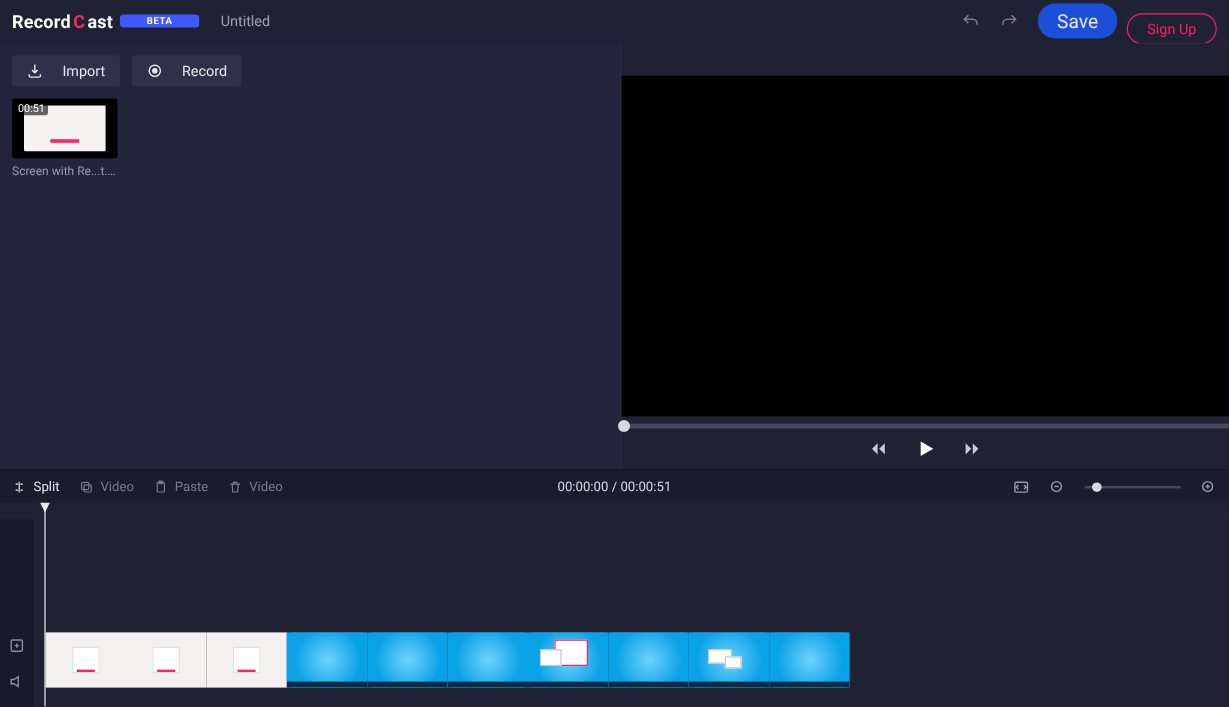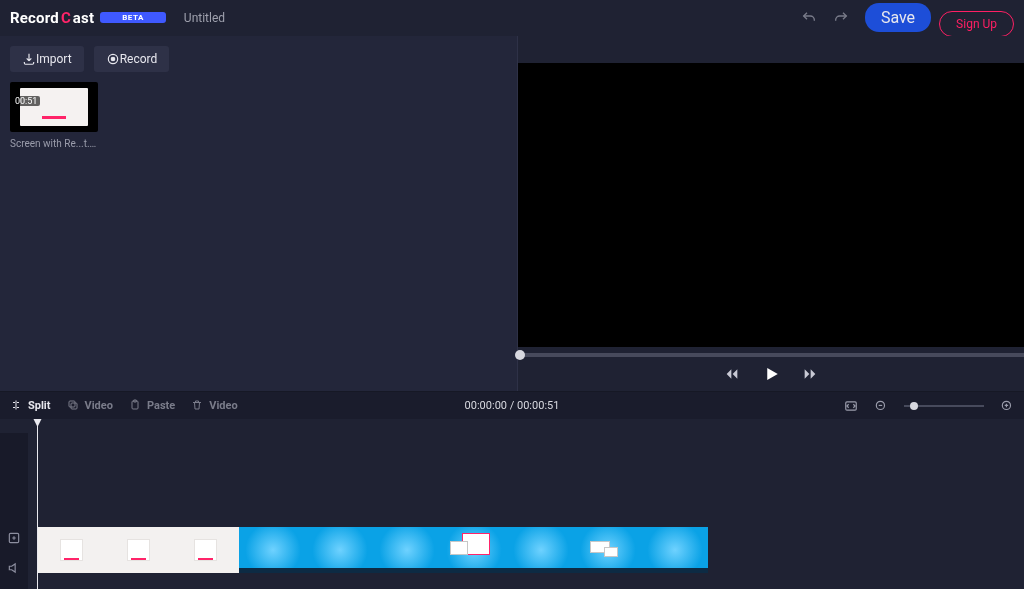--- a/index.html
+++ b/index.html
@@ -45,38 +45,38 @@
     border-right: 1px solid #2e3147;
   }
   .panel-tabs {
     display: flex; align-items: center; gap: 18px; padding: 8px 10px 0 10px;
     font-size: 12px; color: #bdbfca;
   }
   .panel-tab { display: flex; align-items: center; gap: 6px; padding-bottom: 8px; cursor: pointer; }
   .panel-tab.active { color: #fff; border-bottom: 2px solid #ff2469; }
   .panel-actions { display: flex; gap: 10px; padding: 10px; }
   .action-btn {
-    display: flex; align-items: center; gap: 0; background: #2e3147; color: #e7e7ee;
+    display: flex; align-items: center; gap: 16px; background: #2e3147; color: #e7e7ee;
     font-size: 12px; padding: 6px 12px; border-radius: 3px; cursor: pointer;
   }
   .media-grid { padding: 0 10px; display: flex; flex-wrap: wrap; gap: 10px; }
   .media-item { width: 88px; }
   .media-thumb {
     width: 88px; height: 50px; background: #000; position: relative; overflow: hidden;
     border-radius: 2px;
   }
   .media-thumb-inner {
     position: absolute; left: 10px; top: 6px; right: 10px; bottom: 6px;
     background: #f5f2f1; border-radius: 1px;
   }
   .thumb-accent {
     position:absolute; left:22px; right:22px; bottom:7px; height:3px; background:#ff2469;
   }
   .media-dur {
-    position: absolute; top: 14px; left: 2px; background: rgba(0,0,0,.6);
+    position: absolute; top: 4px; left: 2px; background: rgba(0,0,0,.6);
     color: #fff; font-size: 9px; padding: 0 3px; border-radius: 2px;
   }
   .media-name { font-size: 10px; color: #9a9cab; margin-top: 6px; white-space: nowrap; overflow: hidden; text-overflow: ellipsis; }
 
   .right-panel { flex: 1; display: flex; flex-direction: column; background: #1f2233; }
   .preview {
     margin: 27px 0 0 0; flex: 1; min-height: 0;
     display: flex; flex-direction: column;
   }
   .video-box { flex: 1; background: #000; }
@@ -92,21 +92,21 @@
     height: 34px; color: #c8c9d4;
   }
   .transport .play { color: #fff; }
 
   
   .tl-toolbar {
     height: 28px; background: #1a1c2c; display: flex; align-items: center;
     padding: 0 10px; font-size: 11px; color: #7a7c8a;
     border-top: 1px solid #14162299;
   }
-  .tl-tool { display: flex; align-items: flex-start; gap: 6px; margin-right: 16px; cursor: pointer; font-weight: bold; }
+  .tl-tool { display: flex; align-items: flex-end; gap: 6px; margin-right: 16px; cursor: pointer; }
   .tl-tool.enabled { color: #e7e7ee; }
   .tl-spacer { flex: 1; }
   .tl-time { color: #d8d9e0; position:absolute; left:50%; transform:translateX(-50%); }
   .tl-right { display: flex; align-items: center; gap: 16px; }
   .zoom-slider {
     width: 80px; height: 2px; background: #474a5c; position: relative;
   }
   .zoom-slider .knob {
     position: absolute; left: 6px; top: -3px; width: 8px; height: 8px;
     border-radius: 50%; background: #d7d8df;

